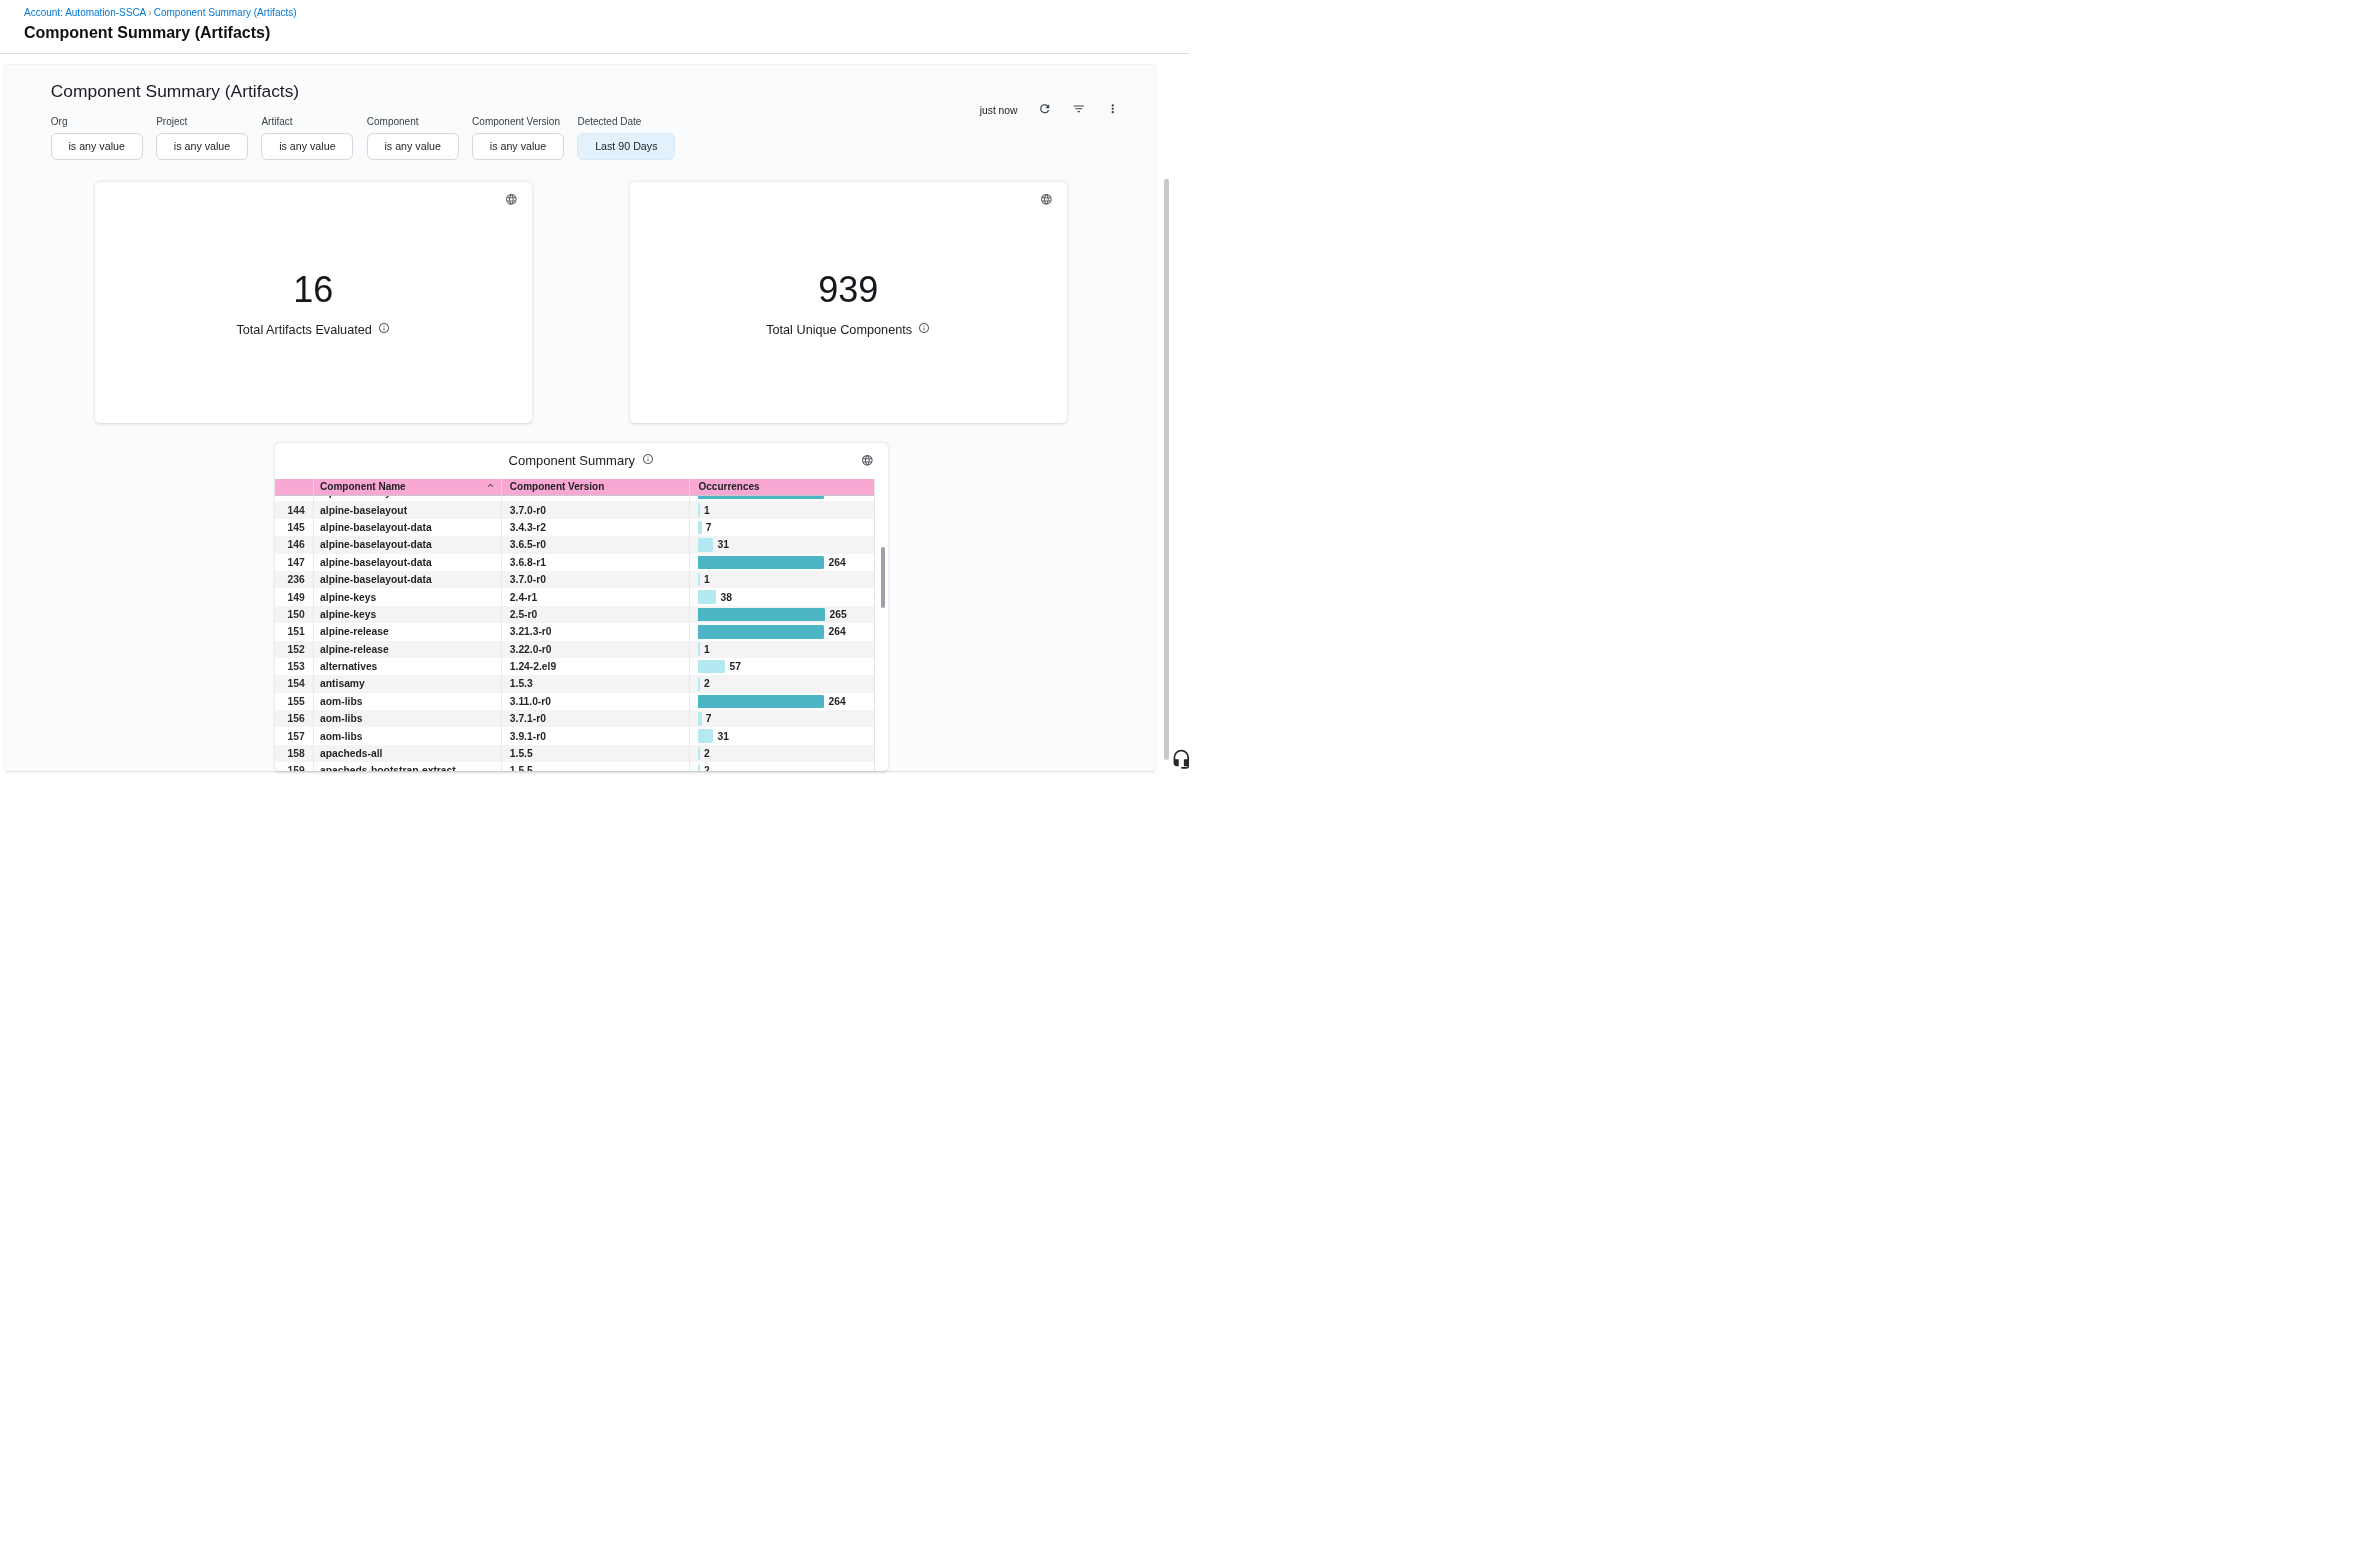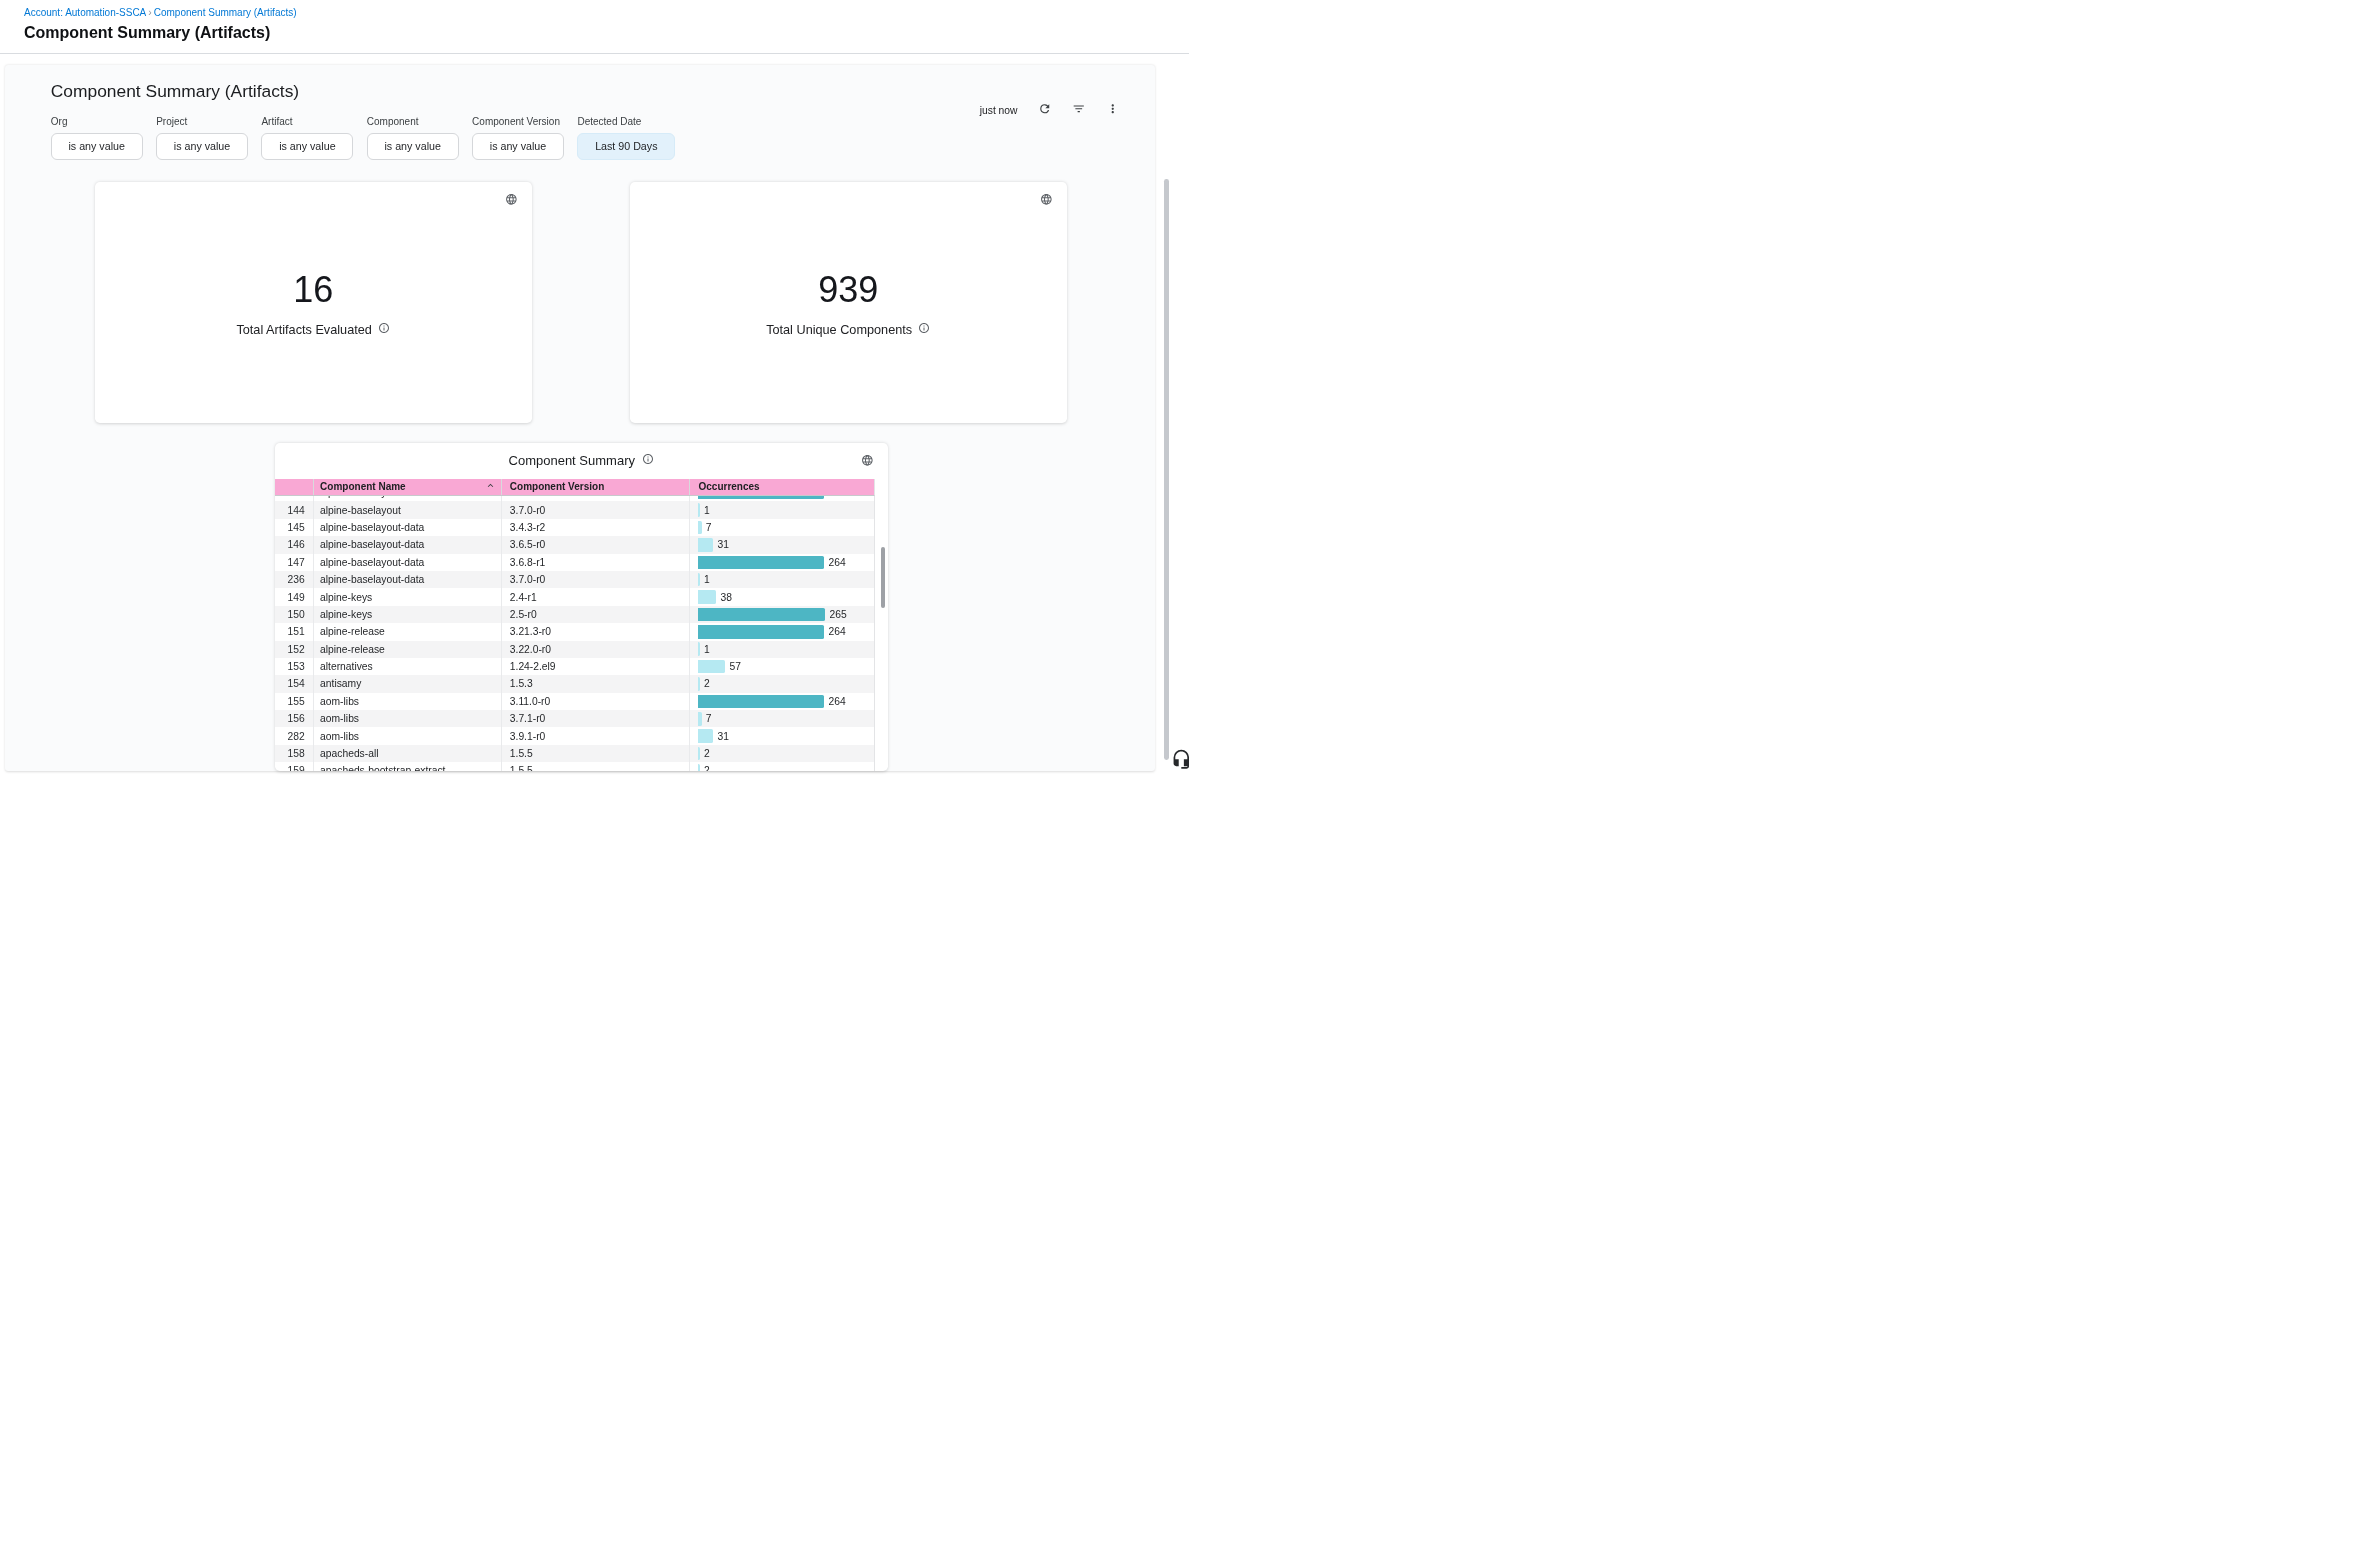--- a/index.html
+++ b/index.html
@@ -97,21 +97,21 @@
     border-bottom:0.8px solid #c7c9cc; border-right:0.8px solid #e3e4e6;
     background:#f9a8d4; z-index:2;
   }
   .t-head .hc { height:100%; display:flex; align-items:center; }
   .t-head .hc-name { border-left:0.8px solid #d8dadc; padding-left:6.3px; justify-content:space-between; padding-right:4.8px; cursor:pointer; }
   .t-head .hc-ver  { border-left:0.8px solid #d8dadc; padding-left:8px; }
   .t-head .hc-occ  { border-left:0.8px solid #d8dadc; padding-left:8.7px; }
 
   .t-viewport {
     position:absolute; top:52px; left:0; width:600px; height:276px;
-    overflow:hidden; border-right:0.8px solid #e3e4e6;
+    overflow:hidden; border-right:0.8px solid #e3e4e6;font-weight:bold;
   }
   .t-rows { margin-top:-11px; }
   .t-row {
     display:grid; grid-template-columns:38px 188px 188px 186px;
     height:17.4px; align-items:center;
     font-size:10.3px; color:#1f2124; cursor:pointer;
   }
   .t-row.striped { background:#f4f4f5; }
   .t-row .cell { height:100%; display:flex; align-items:center; }
   .c-idx { justify-content:flex-end; padding-right:8px; color:#2b2e31; }
@@ -412,21 +412,21 @@
     <div class="cell c-idx">156</div>
     <div class="cell c-name">aom-libs</div>
     <div class="cell c-ver">3.7.1-r0</div>
     <div class="cell c-occ">
       <div class="bar" style="width: 3.2px; background: rgb(181, 233, 242);"></div>
       <span class="bar-label">7</span>
     </div>
   </div>
 
   <div class="t-row">
-    <div class="cell c-idx">282</div>
+    <div class="cell c-idx">157</div>
     <div class="cell c-name">aom-libs</div>
     <div class="cell c-ver">3.9.1-r0</div>
     <div class="cell c-occ">
       <div class="bar" style="width: 15px; background: rgb(181, 233, 242);"></div>
       <span class="bar-label">31</span>
     </div>
   </div>
 
   <div class="t-row striped">
     <div class="cell c-idx">158</div>

